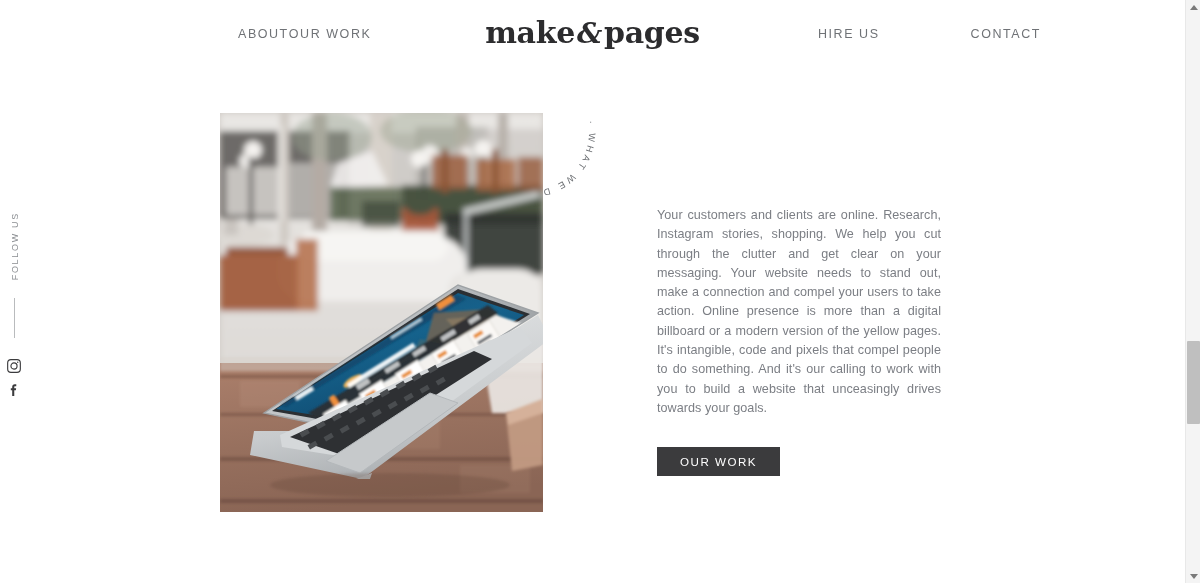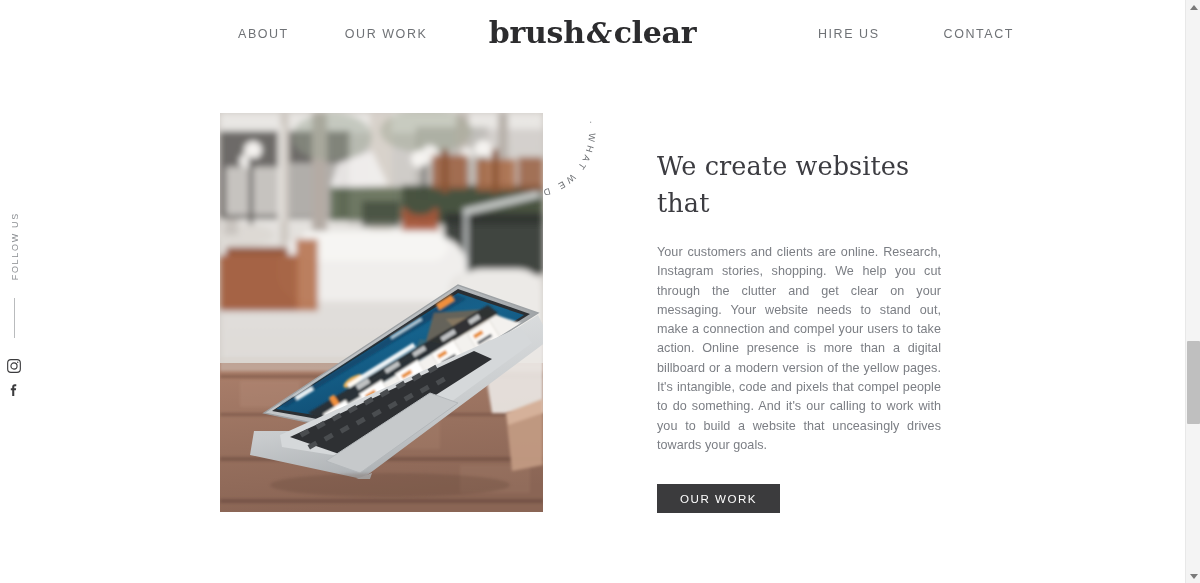--- a/index.html
+++ b/index.html
@@ -26,28 +26,27 @@
     top: 0; left: 0;
     width: 1185px;
     height: 68px;
   }
 
   .nav-left {
     position: absolute;
     left: 238px;
     top: 27px;
     display: flex;
-    gap: 56px;
   }
   .nav-right {
     position: absolute;
     left: 818px;
     top: 27px;
     display: flex;
-    gap: 64px;
+    gap: 91px;
   }
   .nav-link {
     font-family: "Liberation Sans", sans-serif;
     font-size: 12.5px;
     letter-spacing: 1.55px;
     color: #6f7276;
     text-decoration: none;
     white-space: nowrap;
     cursor: pointer;
   }
@@ -220,21 +219,21 @@
 <div id="page">
 
   <nav class="nav">
 
     <div class="nav-left">
       <a class="nav-link" href="#">ABOUT</a>
       <a class="nav-link" href="#">OUR WORK</a>
     </div>
 
     <div class="logo">
-      <span>brush</span><span class="amp">&amp;</span><span>clear</span>
+      <span>make</span><span class="amp">&amp;</span><span>pages</span>
     </div>
 
     <div class="nav-right">
       <a class="nav-link" href="#">HIRE US</a>
       <a class="nav-link" href="#">CONTACT</a>
     </div>
   </nav>
 
   <div class="social-rail">
     <div class="follow-label">FOLLOW US</div>
@@ -499,21 +498,21 @@
 
       <g filter="url(#blurSoft)">
         <path d="M286 300 L323 286 L323 352 L292 358 Z" fill="#c29a82" opacity="0.95"></path>
         <path d="M286 300 L323 286 L323 300 L288 312 Z" fill="#d5b19a"></path>
       </g>
     </svg>
   </figure>
 
   <section class="content">
     <h1 class="headline">
-      <span>We create websites that</span><br>
+      <br>
     </h1>
 
     <p class="body-copy">Your customers and clients are online. Research, Instagram stories, shopping. We help you cut through the clutter and get clear on your messaging. Your website needs to stand out, make a connection and compel your users to take action. Online presence is more than a digital billboard or a modern version of the yellow pages. It's intangible, code and pixels that compel people to do something. And it's our calling to work with you to build a website that unceasingly drives towards your goals.</p>
 
     <button class="cta">OUR WORK</button>
   </section>
 
   <div class="scrollbar">
     <div class="sb-arrow up">
         <i></i>

